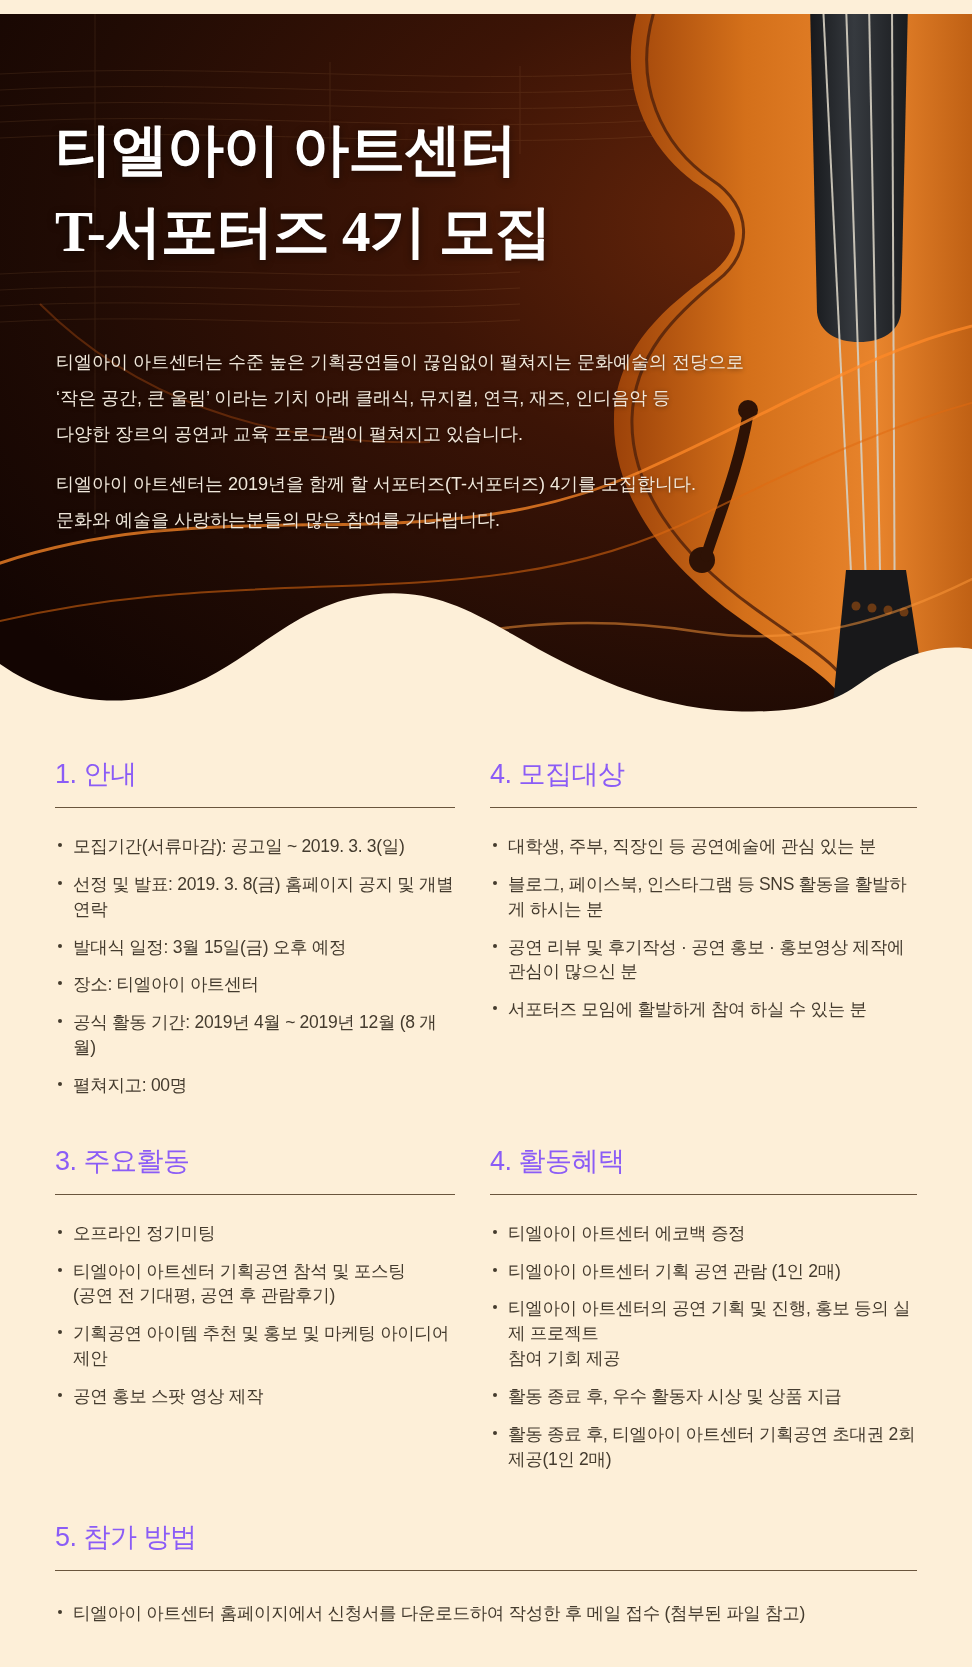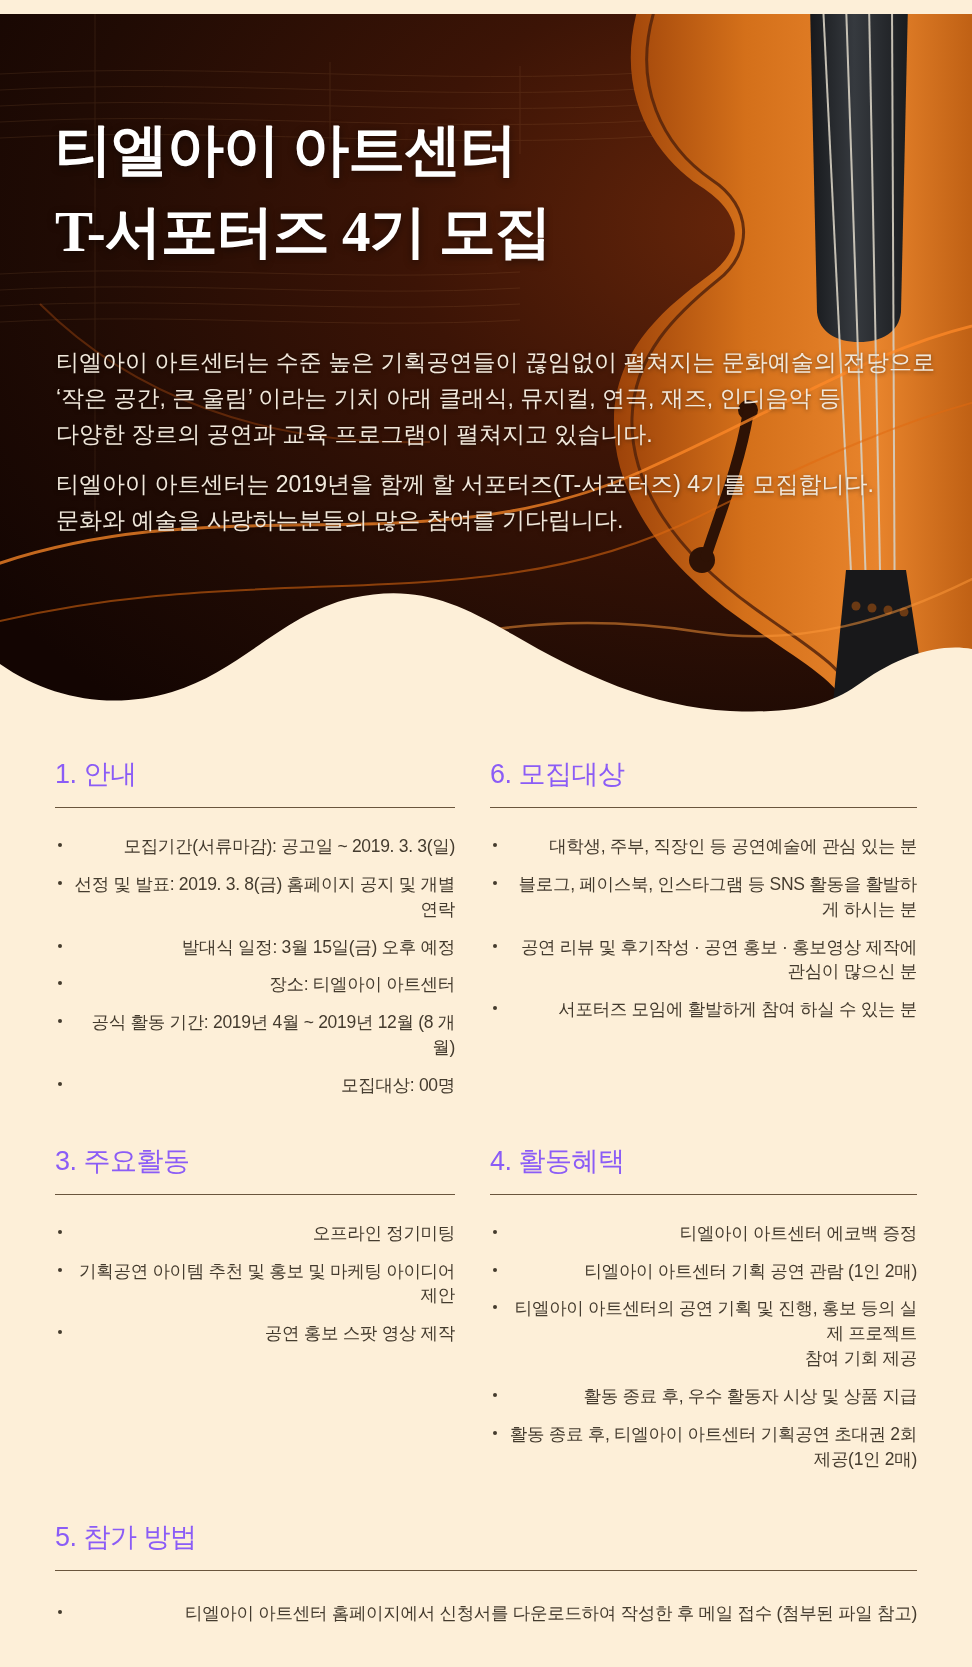--- a/index.html
+++ b/index.html
@@ -14,41 +14,41 @@
   .hero svg { position:absolute; top:0; left:0; display:block; }
   .hero-title {
     position:absolute; left:55px; top:95px; margin:0;
     font-family:"Liberation Serif","DejaVu Serif",serif;
     font-size:57px; line-height:1.43; font-weight:600; letter-spacing:-1px;
     color:#ffffff; white-space:pre-line;
     text-shadow:0 2px 8px rgba(0,0,0,0.45);
   }
   .hero-intro {
     position:absolute; left:56px; margin:0;
-    font-size:23px; line-height:36px; color:#f1e8db;
+    font-size:18px; line-height:36px; color:#f1e8db;
     white-space:pre-line; text-shadow:0 1px 4px rgba(0,0,0,0.5);
   }
   .hero-intro.first  { top:330px; }
   .hero-intro.second { top:452px; }
 
   
   .content { padding:0 55px; }
   .row { display:grid; grid-template-columns:400px 1fr; column-gap:35px; }
   .row1 { margin-top:42px; }
   .row2 { margin-top:32px; }
   .full-section { margin-top:34px; }
 
   h2.sec-title {
     margin:0; font-size:27px; font-weight:500; color:#8b5cf6;
     padding-bottom:15px; border-bottom:1px solid #6a553d;
     letter-spacing:-0.5px;
   }
   .full-section h2.sec-title { }
 
-  ul.sec-list { list-style:none; margin:26px 0 0 0; padding:0;text-align:right; }
+  ul.sec-list { list-style:none; margin:26px 0 0 0; padding:0; }
   ul.sec-list li {
     position:relative; padding-left:18px; margin-bottom:13px;
     font-size:17.5px; line-height:1.42; color:#443b2e;
     white-space:pre-line; letter-spacing:-0.3px;
   }
   ul.sec-list li::before {
     content:""; position:absolute; left:3px; top:9px;
     width:4px; height:4px; border-radius:50%; background:#443b2e;
   }
   .full-section ul.sec-list { margin-top:30px; }
@@ -156,40 +156,42 @@
 
     <div class="row row1">
       <section>
         <h2 class="sec-title">1. 안내</h2>
         <ul class="sec-list">
           <li>모집기간(서류마감): 공고일 ~ 2019. 3. 3(일)</li>
           <li>선정 및 발표: 2019. 3. 8(금) 홈페이지 공지 및 개별 연락</li>
           <li>발대식 일정: 3월 15일(금) 오후 예정</li>
           <li>장소: 티엘아이 아트센터</li>
           <li>공식 활동 기간: 2019년 4월 ~ 2019년 12월 (8 개월)</li>
-          <li>모집대상: 00명</li>
-        </ul>
-      </section>
-
-      <section>
-        <h2 class="sec-title">6. 모집대상</h2>
+          <li>펼쳐지고: 00명</li>
+        </ul>
+      </section>
+
+      <section>
+        <h2 class="sec-title">4. 모집대상</h2>
         <ul class="sec-list">
           <li>대학생, 주부, 직장인 등 공연예술에 관심 있는 분</li>
           <li>블로그, 페이스북, 인스타그램 등 SNS 활동을 활발하게 하시는 분</li>
           <li>공연 리뷰 및 후기작성 · 공연 홍보 · 홍보영상 제작에 관심이 많으신 분</li>
           <li>서포터즈 모임에 활발하게 참여 하실 수 있는 분</li>
         </ul>
       </section>
     </div>
 
     <div class="row row2">
       <section>
         <h2 class="sec-title">3. 주요활동</h2>
         <ul class="sec-list">
           <li>오프라인 정기미팅</li>
+          <li>티엘아이 아트센터 기획공연 참석 및 포스팅
+(공연 전 기대평, 공연 후 관람후기)</li>
           <li>기획공연 아이템 추천 및 홍보 및 마케팅 아이디어 제안</li>
           <li>공연 홍보 스팟 영상 제작</li>
         </ul>
       </section>
 
       <section>
         <h2 class="sec-title">4. 활동혜택</h2>
         <ul class="sec-list">
           <li>티엘아이 아트센터 에코백 증정</li>
           <li>티엘아이 아트센터 기획 공연 관람 (1인 2매)</li>

